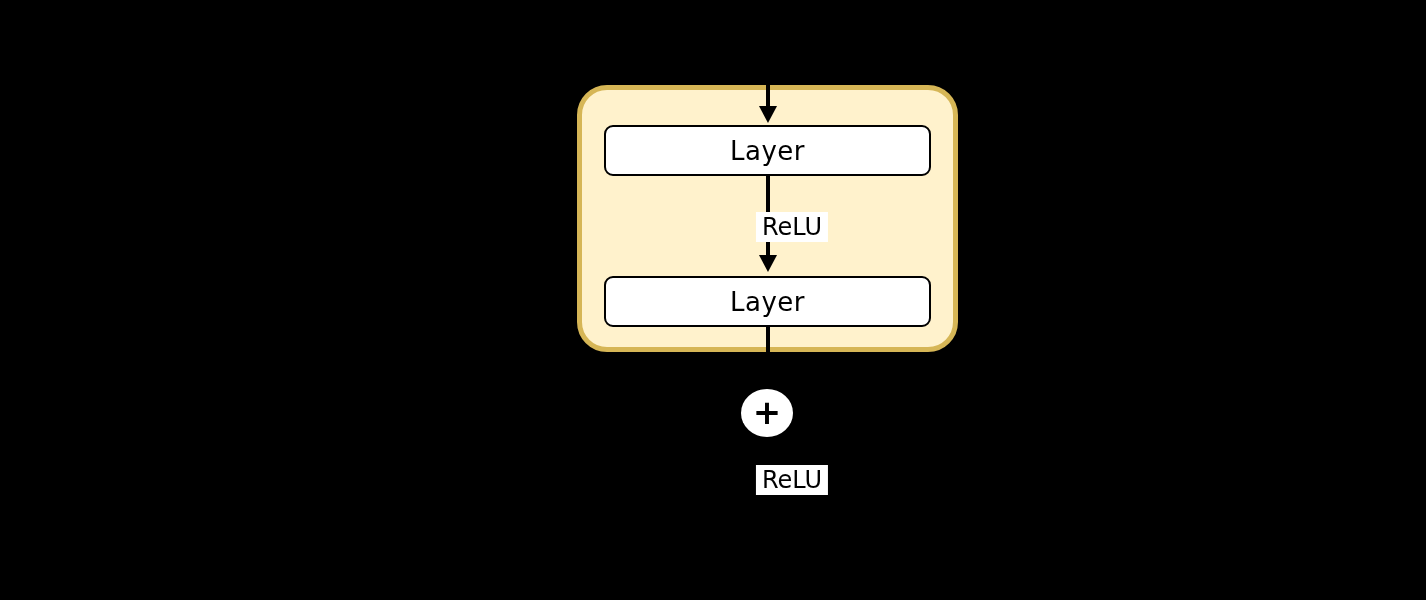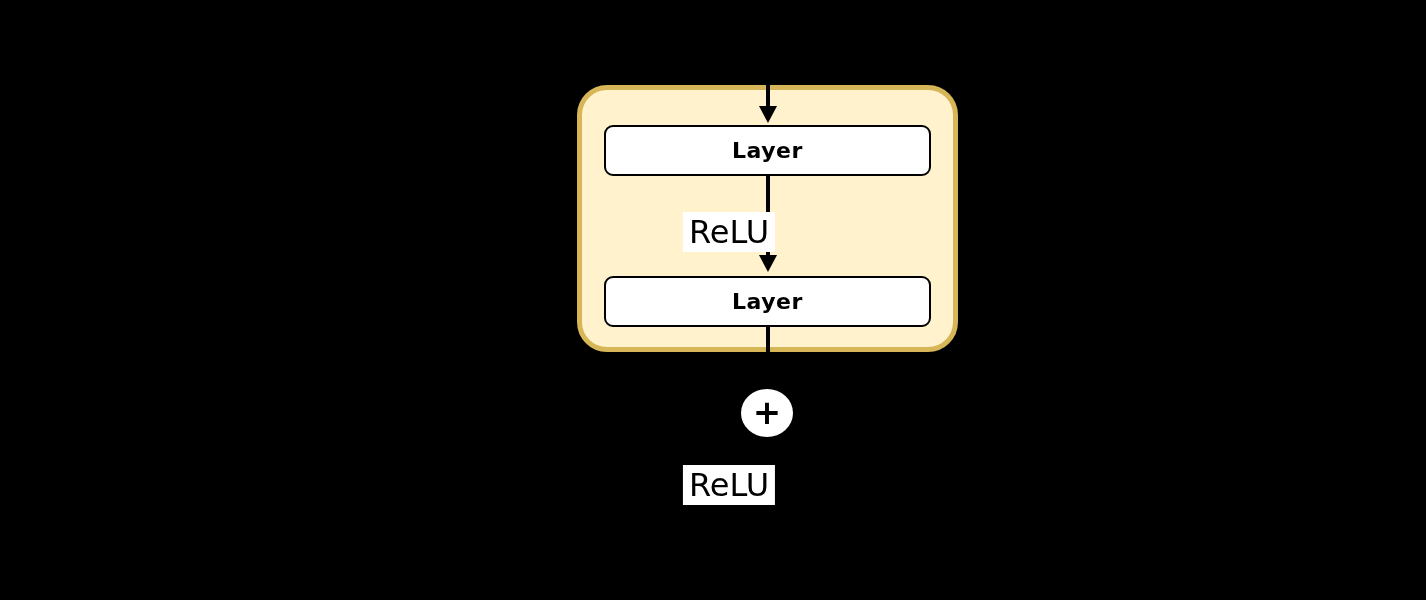--- a/index.html
+++ b/index.html
@@ -60,33 +60,33 @@
     width: 327px; height: 51px;
     background: #ffffff;
     border: 2.5px solid var(--ink);
     border-radius: 9px;
     display: flex; align-items: center; justify-content: center;
     z-index: 3;
   }
   .layer-1 { top: 125px; }
   .layer-2 { top: 276px; }
   .layer-box span {
-    font-size: 22px;
-    font-weight: bold;
+    font-size: 26px;
+    font-weight: normal;
     color: var(--ink);
     letter-spacing: 0.5px;
   }
   
   .relu-tag {
     position: absolute;
-    left: 729px;
+    left: 792px;
     transform: translateX(-50%);
     background: #ffffff;
     color: var(--ink);
-    font-size: 32px;
+    font-size: 24px;
     font-weight: normal;
     padding: 1px 6px;
     z-index: 4;
     white-space: nowrap;
   }
   .relu-mid { top: 212px; }
   .relu-out { top: 465px; }
   
   .plus-node {
     position: absolute;

